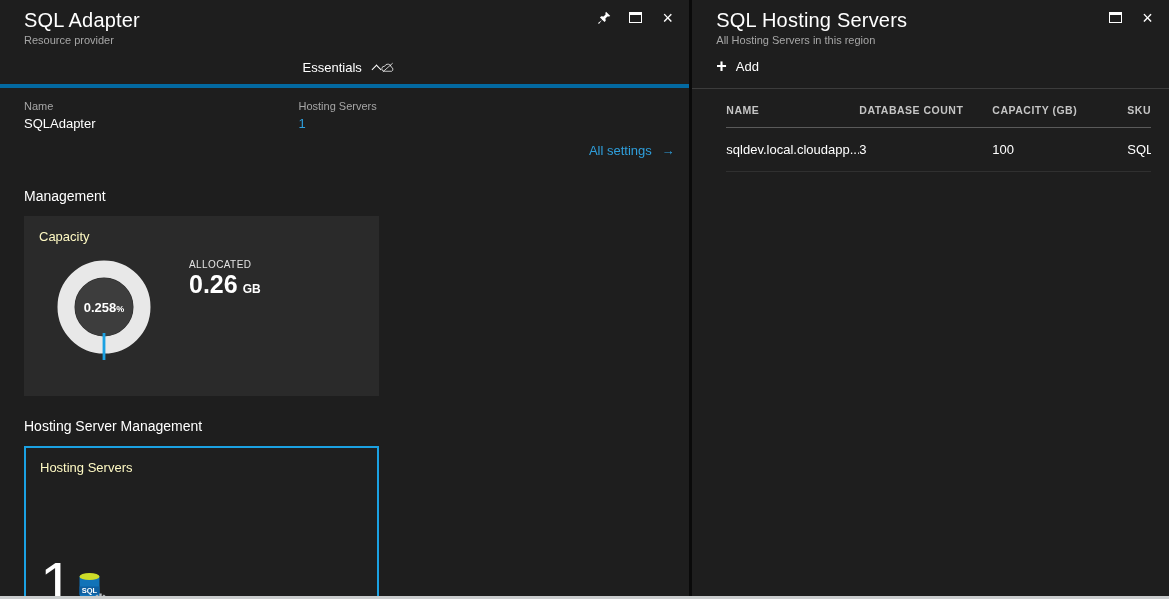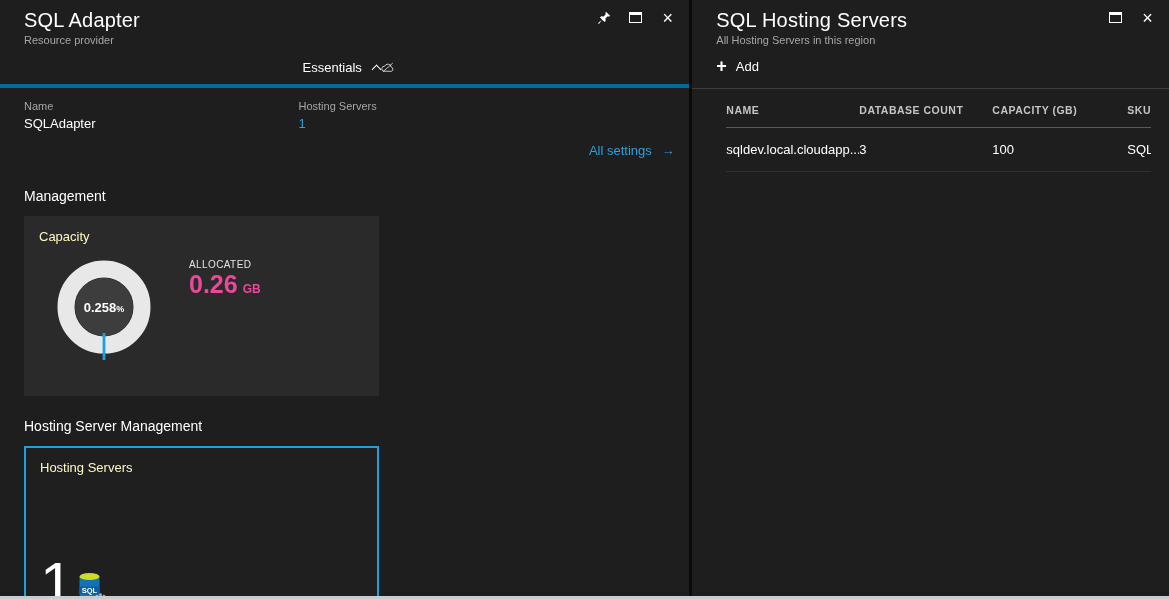--- a/index.html
+++ b/index.html
@@ -43,21 +43,21 @@
   .capacity-tile { height:180px; background:#2a2a2a; padding:13px 15px; cursor:pointer; }
   .tile-title { font-size:13px; color:#fef9c3; }
   .tile-body { display:flex; margin-top:6px; }
 
   .donut-wrap { position:relative; width:110px; height:110px; margin-left:10px; margin-top:2px; flex:none; }
   .donut-label { position:absolute; inset:0; display:flex; align-items:center; justify-content:center; color:#fff; font-size:13px; font-weight:bold; }
   .donut-label .pct { font-size:9px; font-weight:bold; margin-top:3px; }
 
   .cap-stats { margin-left:30px; margin-top:9px; display:flex; flex-direction:column; gap:17px; }
   .stat-label { font-size:10px; color:#e3e3e3; letter-spacing:.4px; }
-  .stat-value { font-size:25px; font-weight:700; color:#ec4899; line-height:1.1; margin-top:1px; }
+  .stat-value { font-size:25px; font-weight:700; color:#ffffff; line-height:1.1; margin-top:1px; }
   .stat-unit { font-size:12px; font-weight:700; margin-left:5px; }
 
   .hosting-tile { height:172px; background:#1f1f1f; border:2px solid #1ba1e2; padding:12px 14px; position:relative; cursor:pointer; }
   .count-row { position:absolute; left:14px; bottom:4px; display:flex; align-items:flex-end; }
   .big-count { font-size:60px; font-weight:200; color:#fff; line-height:.95; }
   .sqlicon { margin:0 0 5px 4px; }
 
   
   .toolbar { padding:8px 24px 12px; border-bottom:1px solid #3c3c3c; }
   .add-btn { display:inline-flex; align-items:center; gap:9px; background:none; border:none; color:#fff; font-size:13px; font-family:inherit; cursor:pointer; }

